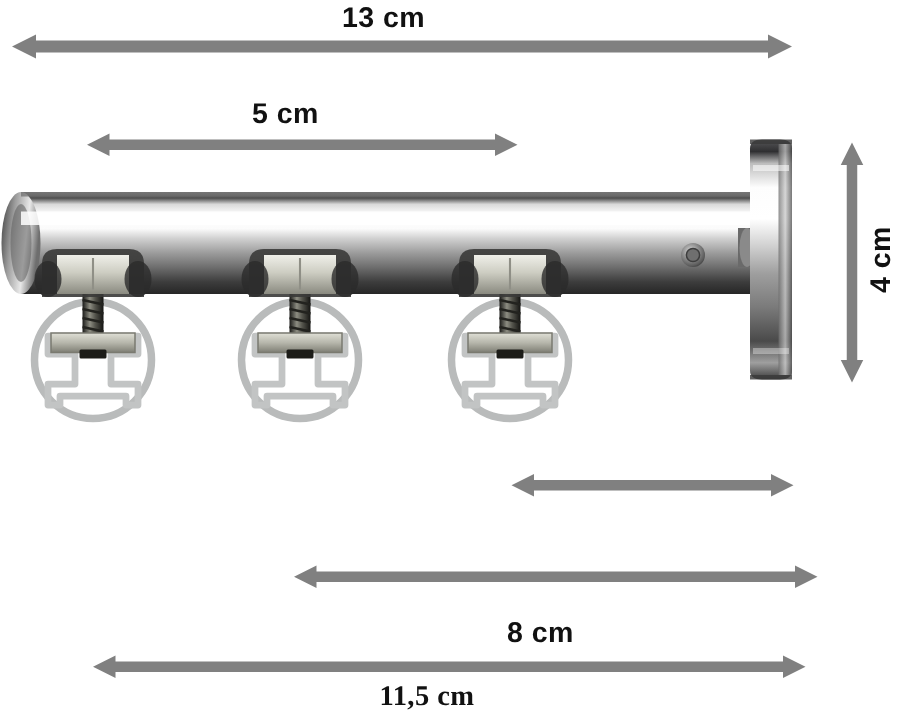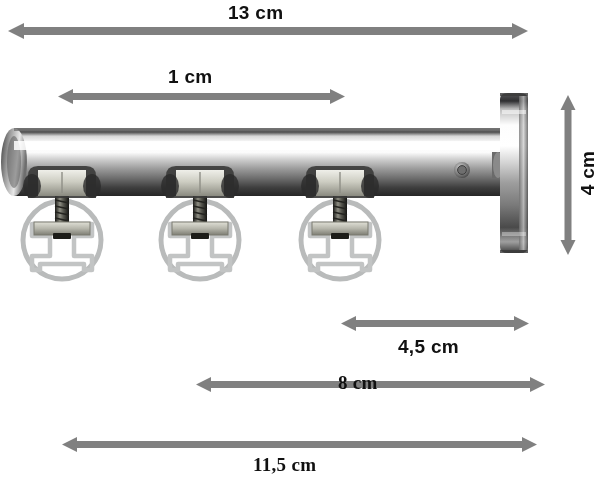--- a/index.html
+++ b/index.html
@@ -238,23 +238,22 @@
   <svg class="arrow-svg" style="left:188px;top:376px;" width="368" height="17">
     <path d="M 8 8.5 L 23 1 L 23 5 L 342 5 L 342 1 L 357 8.5 L 342 16 L 342 12 L 23 12 L 23 16 Z" fill="#808080"></path>
   </svg>
 
   <svg class="arrow-svg" style="left:54px;top:436px;" width="494" height="17">
     <path d="M 8 8.5 L 23 1 L 23 5 L 468 5 L 468 1 L 483 8.5 L 468 16 L 468 12 L 23 12 L 23 16 Z" fill="#808080"></path>
   </svg>
 
   <div class="dim-label" style="left:228px;top:2px;">13 cm</div>
 
-  <div class="dim-label" style="left:168px;top:66px;">1 cm</div>
+  <div class="dim-label" style="left:168px;top:66px;">5 cm</div>
 
   <div class="dim-label vert" style="left:566px;top:162px;">4 cm</div>
 
-  <div class="dim-label" style="left:398px;top:336px;">4,5 cm</div>
-
-  <div class="dim-label" style="left:338px;top:372px;font-family:Liberation Serif, serif;">8 cm</div>
+
+  <div class="dim-label" style="left:338px;top:412px;">8 cm</div>
 
   <div class="dim-label" style="left:253px;top:454px;font-family:Liberation Serif, serif;">11,5 cm</div>
 
 </div>
 
 </body></html>

